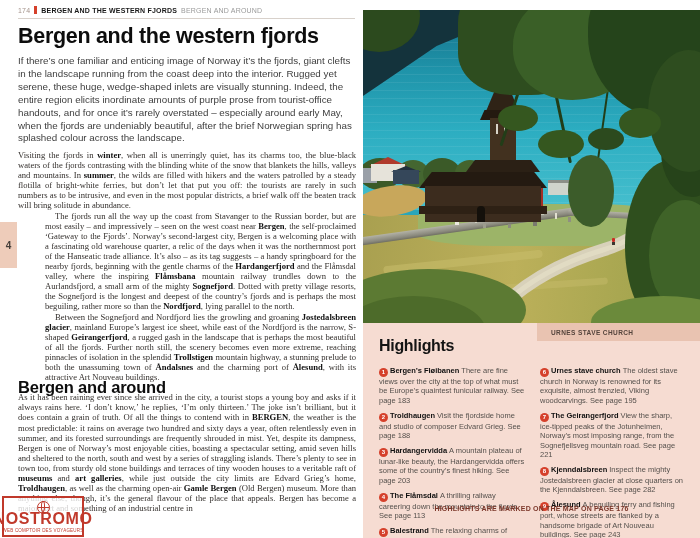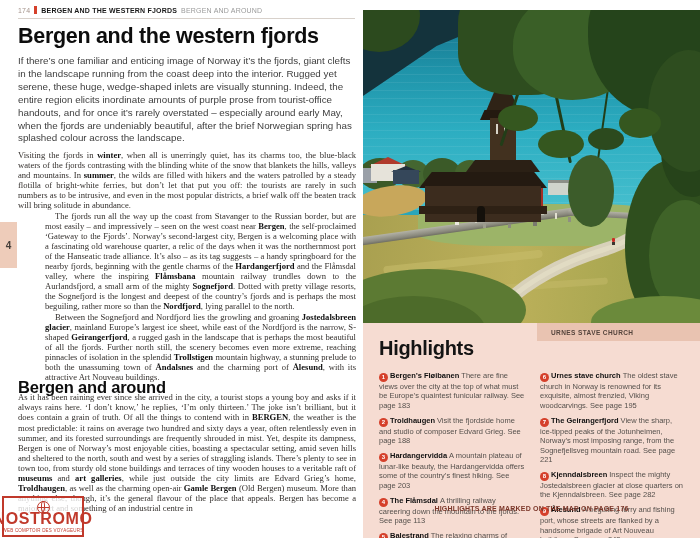--- a/index.html
+++ b/index.html
@@ -43,21 +43,21 @@
   .path-svg{left:0;top:0;}
   .hiker-top{left:249px;top:228px;width:3px;height:4px;background:#cc2a22;border-radius:1px;}
   .hiker-btm{left:249px;top:232px;width:3px;height:3px;background:#3a3530;}
   .caption-bar{position:absolute;left:537px;top:323px;width:163px;height:18px;background:#e9c3b1;
                display:flex;align-items:center;box-sizing:border-box;padding-left:14px;
                font-size:6.5px;font-weight:bold;letter-spacing:.4px;color:#55443c;}
 
   
   .pink-panel{position:absolute;left:363px;top:323px;width:337px;height:215px;background:#f6dcd2;}
   .highlights{position:absolute;left:379px;top:331px;width:308px;}
-  .hl-title{font-size:20px;font-weight:bold;color:#141414;letter-spacing:-.3px;margin:6px 0 11px;}
+  .hl-title{font-size:16px;font-weight:bold;color:#141414;letter-spacing:-.3px;margin:6px 0 11px;}
   .hl-cols{display:flex;gap:15px;}
   .hl-col{width:146px;}
   .hl-item{margin:0 0 5.5px;font-size:7.5px;line-height:9.4px;color:#55504c;}
   .hl-num{display:inline-block;width:9px;height:9px;border-radius:50%;background:#d5402b;color:#fff;
           font-size:6px;font-weight:bold;text-align:center;line-height:9.5px;margin-right:2px;
           vertical-align:-1px;}
   .hl-name{color:#101010;margin-right:2px;}
   .hl-footer{position:absolute;left:363px;top:505px;width:337px;text-align:center;font-size:7px;
              font-weight:bold;letter-spacing:.2px;color:#7c372a;}
 

